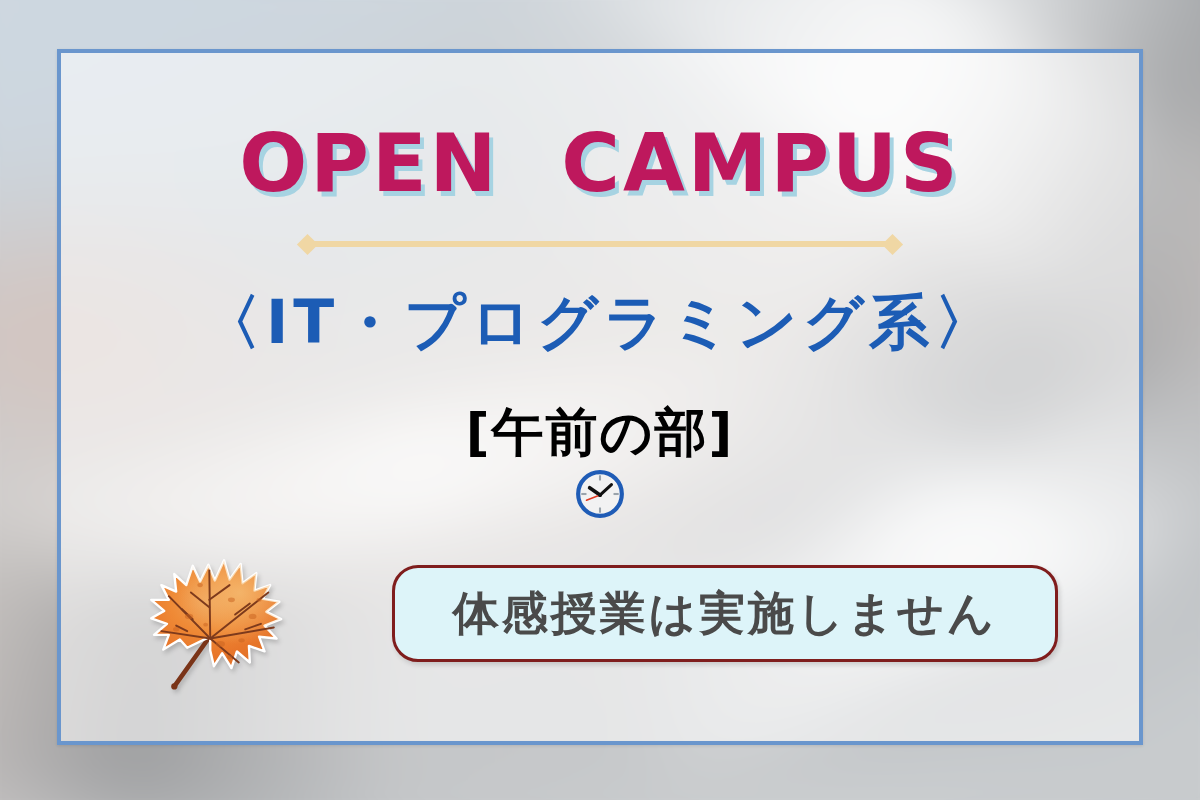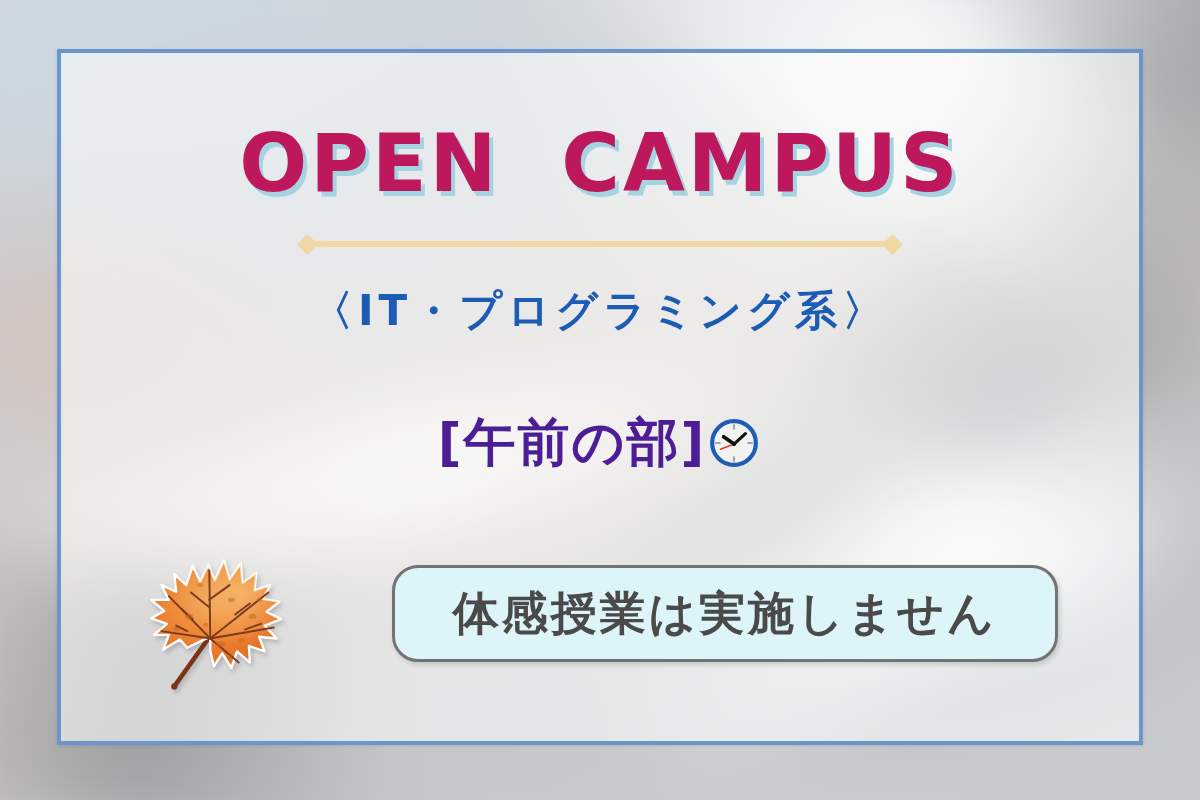--- a/index.html
+++ b/index.html
@@ -125,60 +125,61 @@
   }
 
   
   #subtitle {
     position: absolute;
     left: 0;
     top: 283px;
     width: 1200px;
     text-align: center;
     font-family: "DejaVu Sans", sans-serif;
-    font-size: 42px;
+    font-size: 60px;
     font-weight: 600;
     letter-spacing: 5px;
     color: #1c5cb5;
     white-space: pre;
   }
 
   #timeline-row {
     position: absolute;
     left: 0;
-    top: 408px;
+    top: 398px;
     width: 1200px;
     display: flex;
     align-items: center;
     justify-content: center;
     font-family: "DejaVu Sans", sans-serif;
     font-size: 52px;
     font-weight: 600;
-    color: #4c1d95;
+    color: #000000;
     white-space: pre;
+    flex-direction: column;
   }
   #session-label { letter-spacing: 2px; }
   #time-range { letter-spacing: 1px; }
   #clock-icon {
     flex: 0 0 auto;
     width: 52px;
     height: 52px;
     margin: 0 2px;
     display: block;
   }
 
   
   #note-box {
     position: absolute;
     left: 392px;
     top: 565px;
     width: 666px;
     height: 97px;
     box-sizing: border-box;
-    border: 3px solid #737373;
+    border: 3px solid #7f1d1d;
     border-radius: 26px;
     background: #ddf4f9;
     display: flex;
     align-items: center;
     justify-content: center;
     box-shadow: 2px 3px 5px rgba(0,0,0,0.14);
   }
   #note-text {
     font-family: "DejaVu Sans", sans-serif;
     font-size: 46px;

